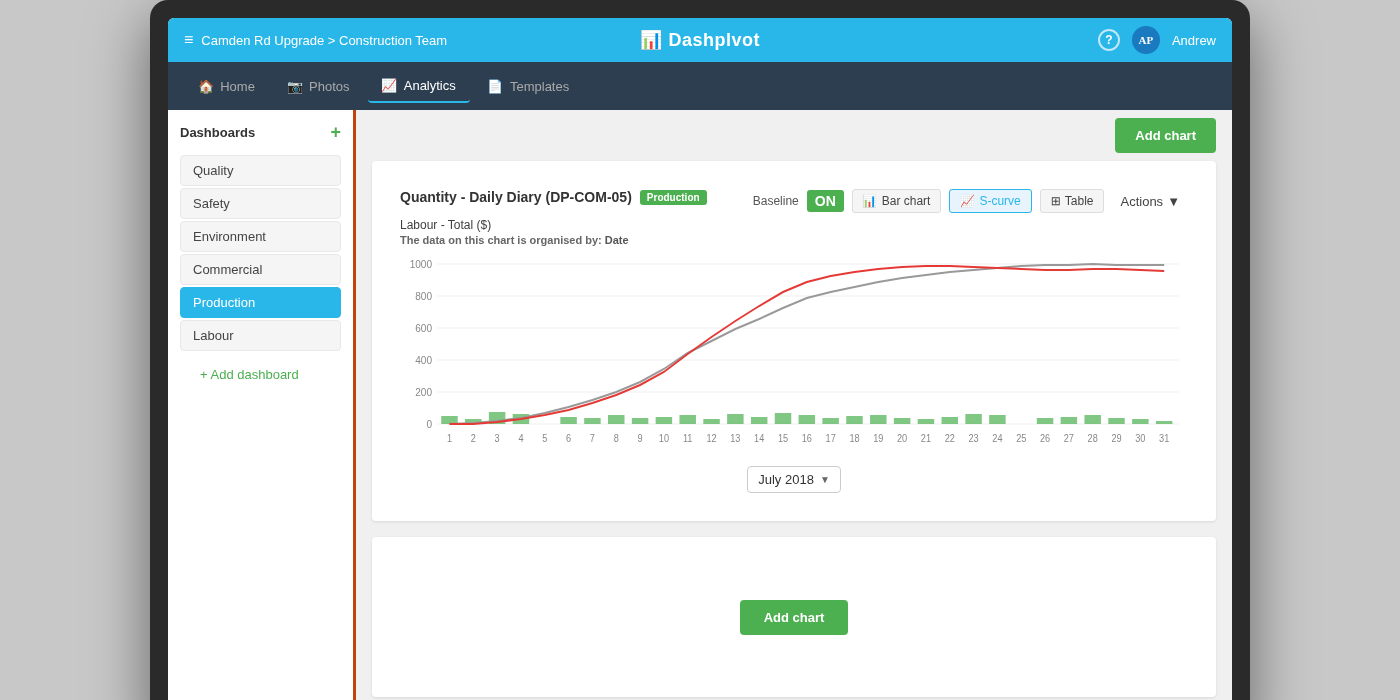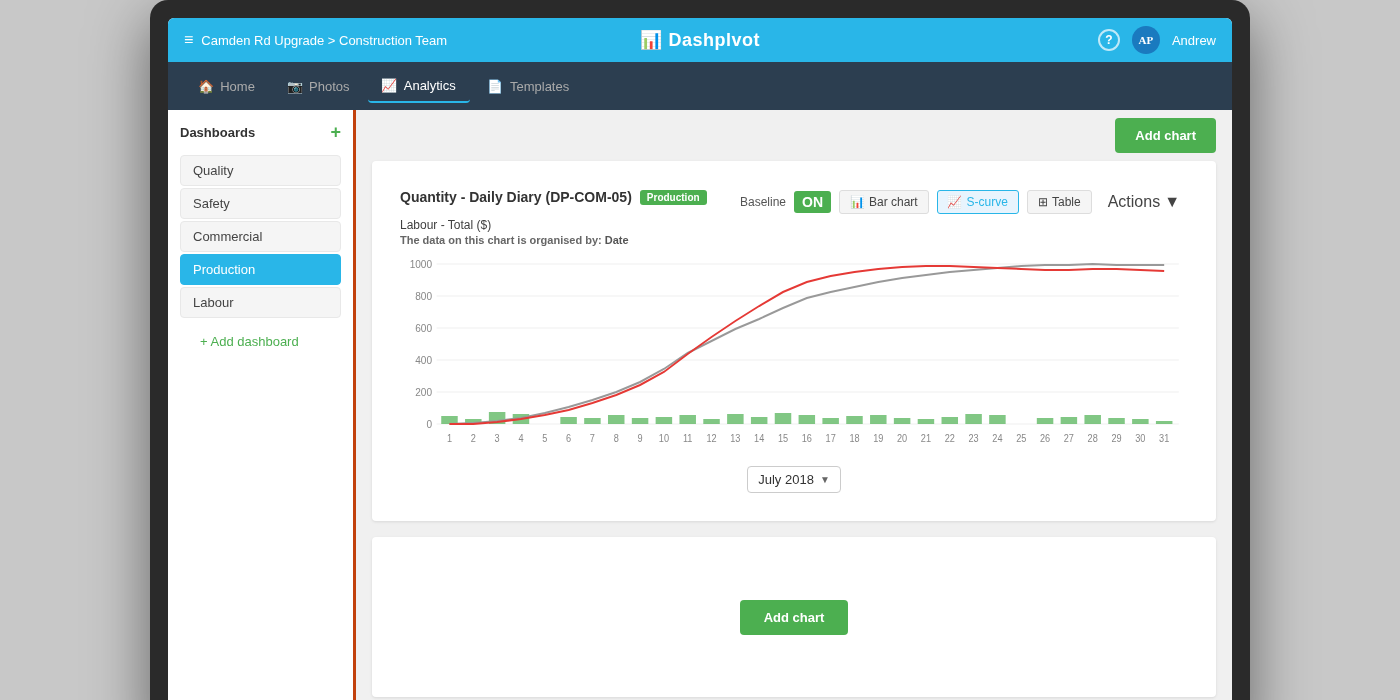--- a/index.html
+++ b/index.html
@@ -277,21 +277,21 @@
     }
     .chart-view-btn.active-view {
       background: #e8f4fd;
       border-color: #29b6e8;
       color: #29b6e8;
     }
     .actions-btn {
       display: flex;
       align-items: center;
       gap: 4px;
-      font-size: 16px;
+      font-size: 13px;
       color: #444;
       cursor: pointer;
       padding: 4px 8px;
     }
 
     
     .chart-area {
       margin-top: 8px;
       position: relative;
     }
@@ -384,20 +384,21 @@
 
     <div class="main-layout">
 
       <div class="sidebar">
         <div class="sidebar-header">
           <span class="sidebar-title">Dashboards</span>
           <span class="add-icon">+</span>
         </div>
         <div class="sidebar-item">Quality</div>
         <div class="sidebar-item">Safety</div>
+        <div class="sidebar-item">Environment</div>
         <div class="sidebar-item">Commercial</div>
         <div class="sidebar-item active">Production</div>
         <div class="sidebar-item">Labour</div>
         <div class="add-dashboard">+ Add dashboard</div>
       </div>
 
       <div class="content">
         <div class="content-header">
           <button class="add-chart-btn">Add chart</button>
         </div>

